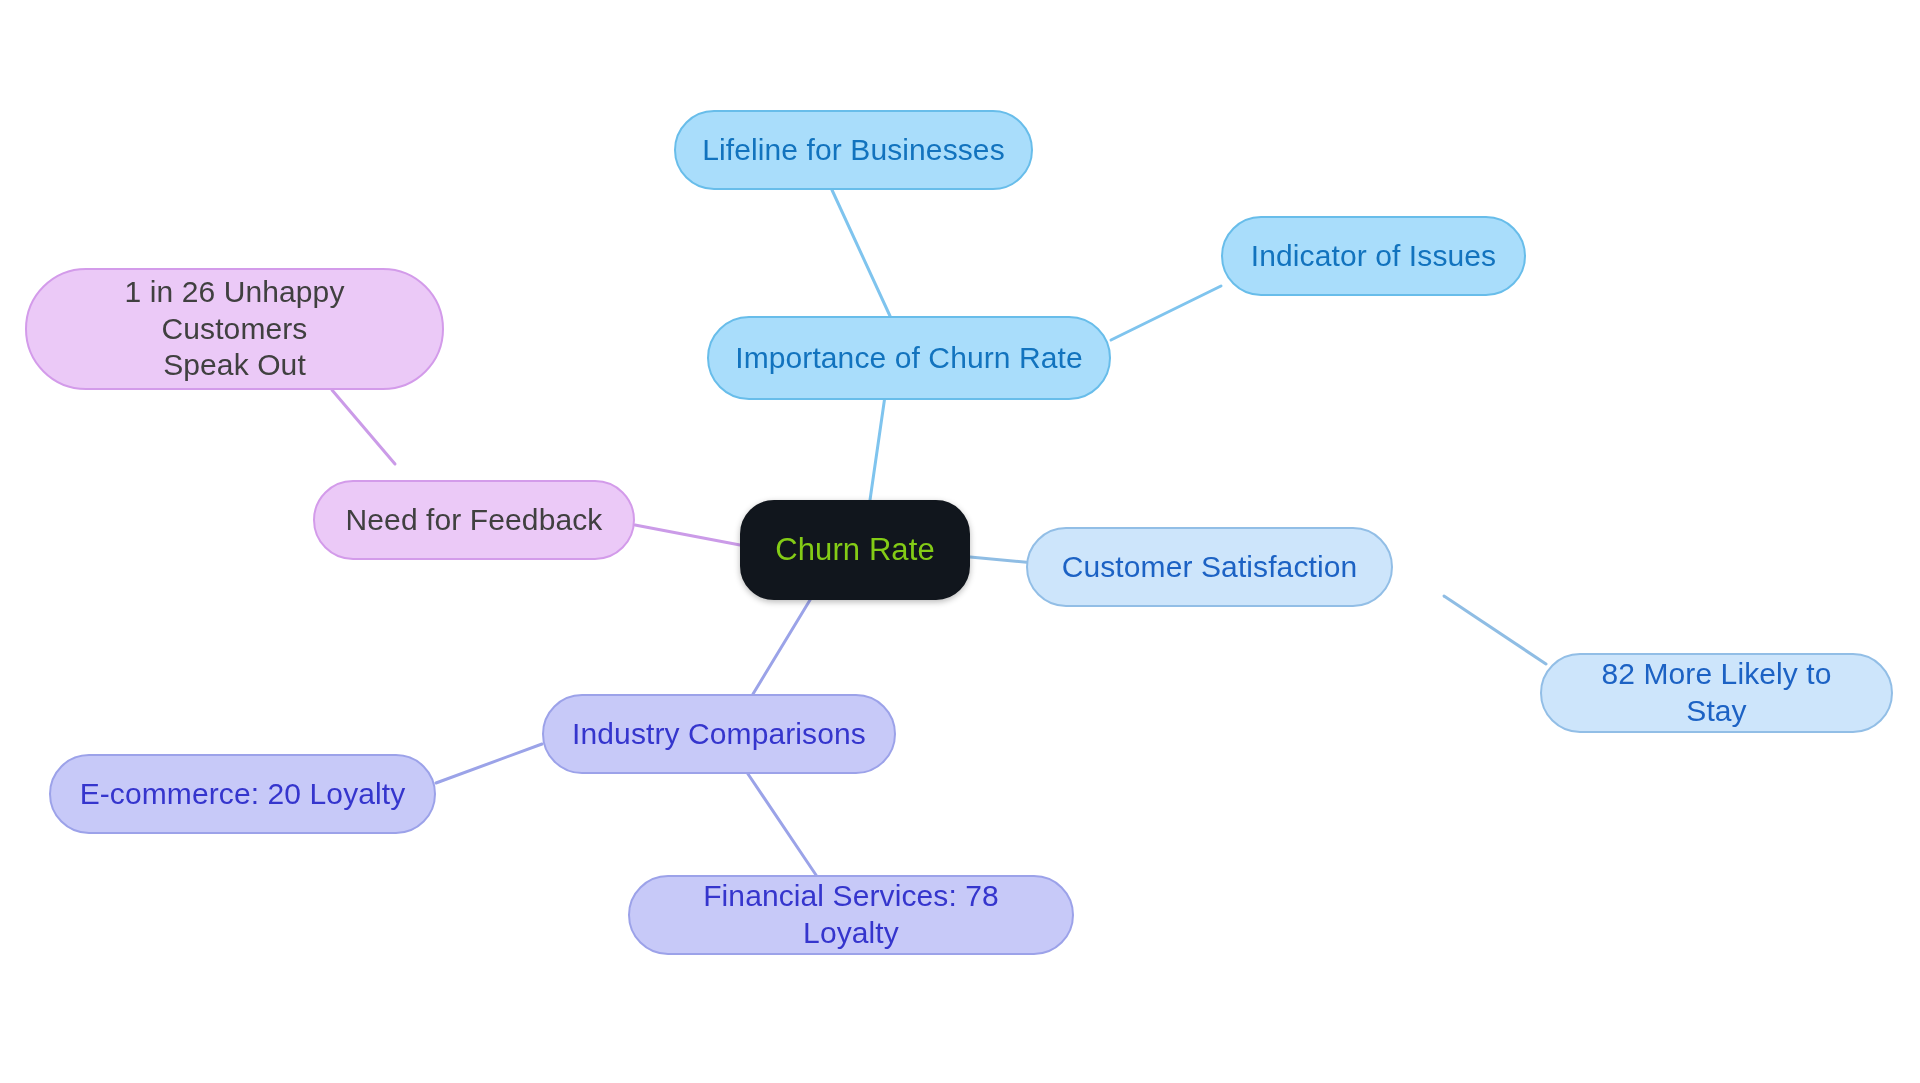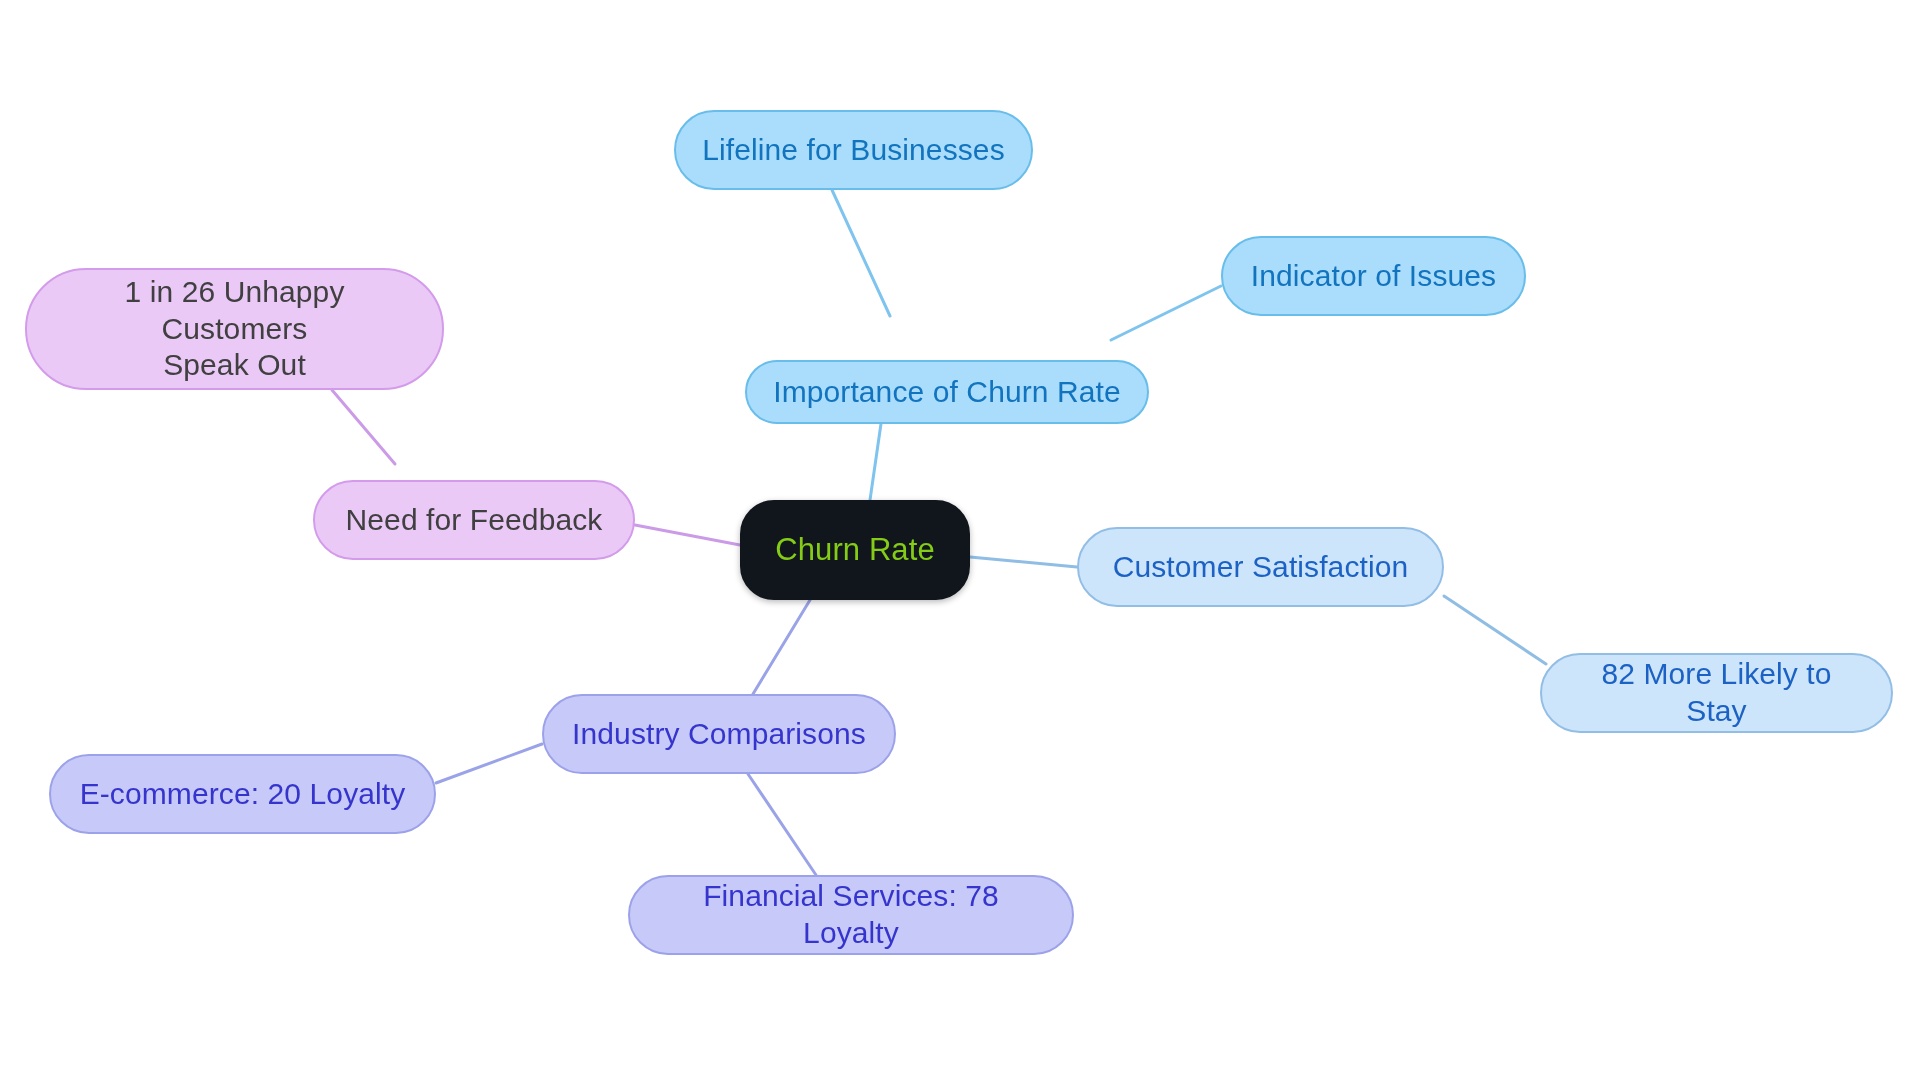--- a/index.html
+++ b/index.html
@@ -87,24 +87,24 @@
       <line x1="970" y1="557" x2="1077" y2="567" stroke="#8FBDE4" stroke-width="3" stroke-linecap="round"></line>
       <line x1="1444" y1="596" x2="1546" y2="664" stroke="#8FBDE4" stroke-width="3" stroke-linecap="round"></line>
       <line x1="740" y1="545" x2="635" y2="525" stroke="#CB9BE8" stroke-width="3" stroke-linecap="round"></line>
       <line x1="395" y1="464" x2="332" y2="390" stroke="#CB9BE8" stroke-width="3" stroke-linecap="round"></line>
       <line x1="810" y1="600" x2="753" y2="694" stroke="#9BA3E8" stroke-width="3" stroke-linecap="round"></line>
       <line x1="542" y1="744" x2="436" y2="783" stroke="#9BA3E8" stroke-width="3" stroke-linecap="round"></line>
       <line x1="748" y1="774" x2="816" y2="875" stroke="#9BA3E8" stroke-width="3" stroke-linecap="round"></line>
     </svg>
   <div id="node-layer">
       <div class="node node-root" style="left: 740px; top: 500px; width: 230px; height: 100px;">Churn Rate</div>
-      <div class="node node-blue-dark" style="left: 745px; top: 316px; width: 404px; height: 64px; margin-top: 44px;">Importance of Churn Rate</div>
+      <div class="node node-blue-dark" style="left: 707px; top: 316px; width: 404px; height: 84px;">Importance of Churn Rate</div>
       <div class="node node-blue-dark" style="left: 674px; top: 110px; width: 359px; height: 80px;">Lifeline for Businesses</div>
-      <div class="node node-blue-dark" style="left: 1221px; top: 236px; width: 305px; height: 80px;">Indicator of Issues</div>
-      <div class="node node-blue-light" style="left: 1077px; top: 527px; width: 367px; height: 80px;">Customer Satisfaction</div>
+      <div class="node node-blue-dark" style="left: 1221px; top: 216px; width: 305px; height: 80px;">Indicator of Issues</div>
+      <div class="node node-blue-light" style="left: 1026px; top: 527px; width: 367px; height: 80px;">Customer Satisfaction</div>
       <div class="node node-blue-light" style="left: 1540px; top: 653px; width: 353px; height: 80px;">82 More Likely to Stay</div>
       <div class="node node-purple" style="left: 25px; top: 268px; width: 419px; height: 122px;">1 in 26 Unhappy Customers
 Speak Out</div>
       <div class="node node-purple" style="left: 313px; top: 480px; width: 322px; height: 80px;">Need for Feedback</div>
       <div class="node node-indigo" style="left: 542px; top: 694px; width: 354px; height: 80px;">Industry Comparisons</div>
       <div class="node node-indigo" style="left: 49px; top: 754px; width: 387px; height: 80px;">E-commerce: 20 Loyalty</div>
       <div class="node node-indigo" style="left: 628px; top: 875px; width: 446px; height: 80px;">Financial Services: 78 Loyalty</div>
     </div>
 </div>
 

